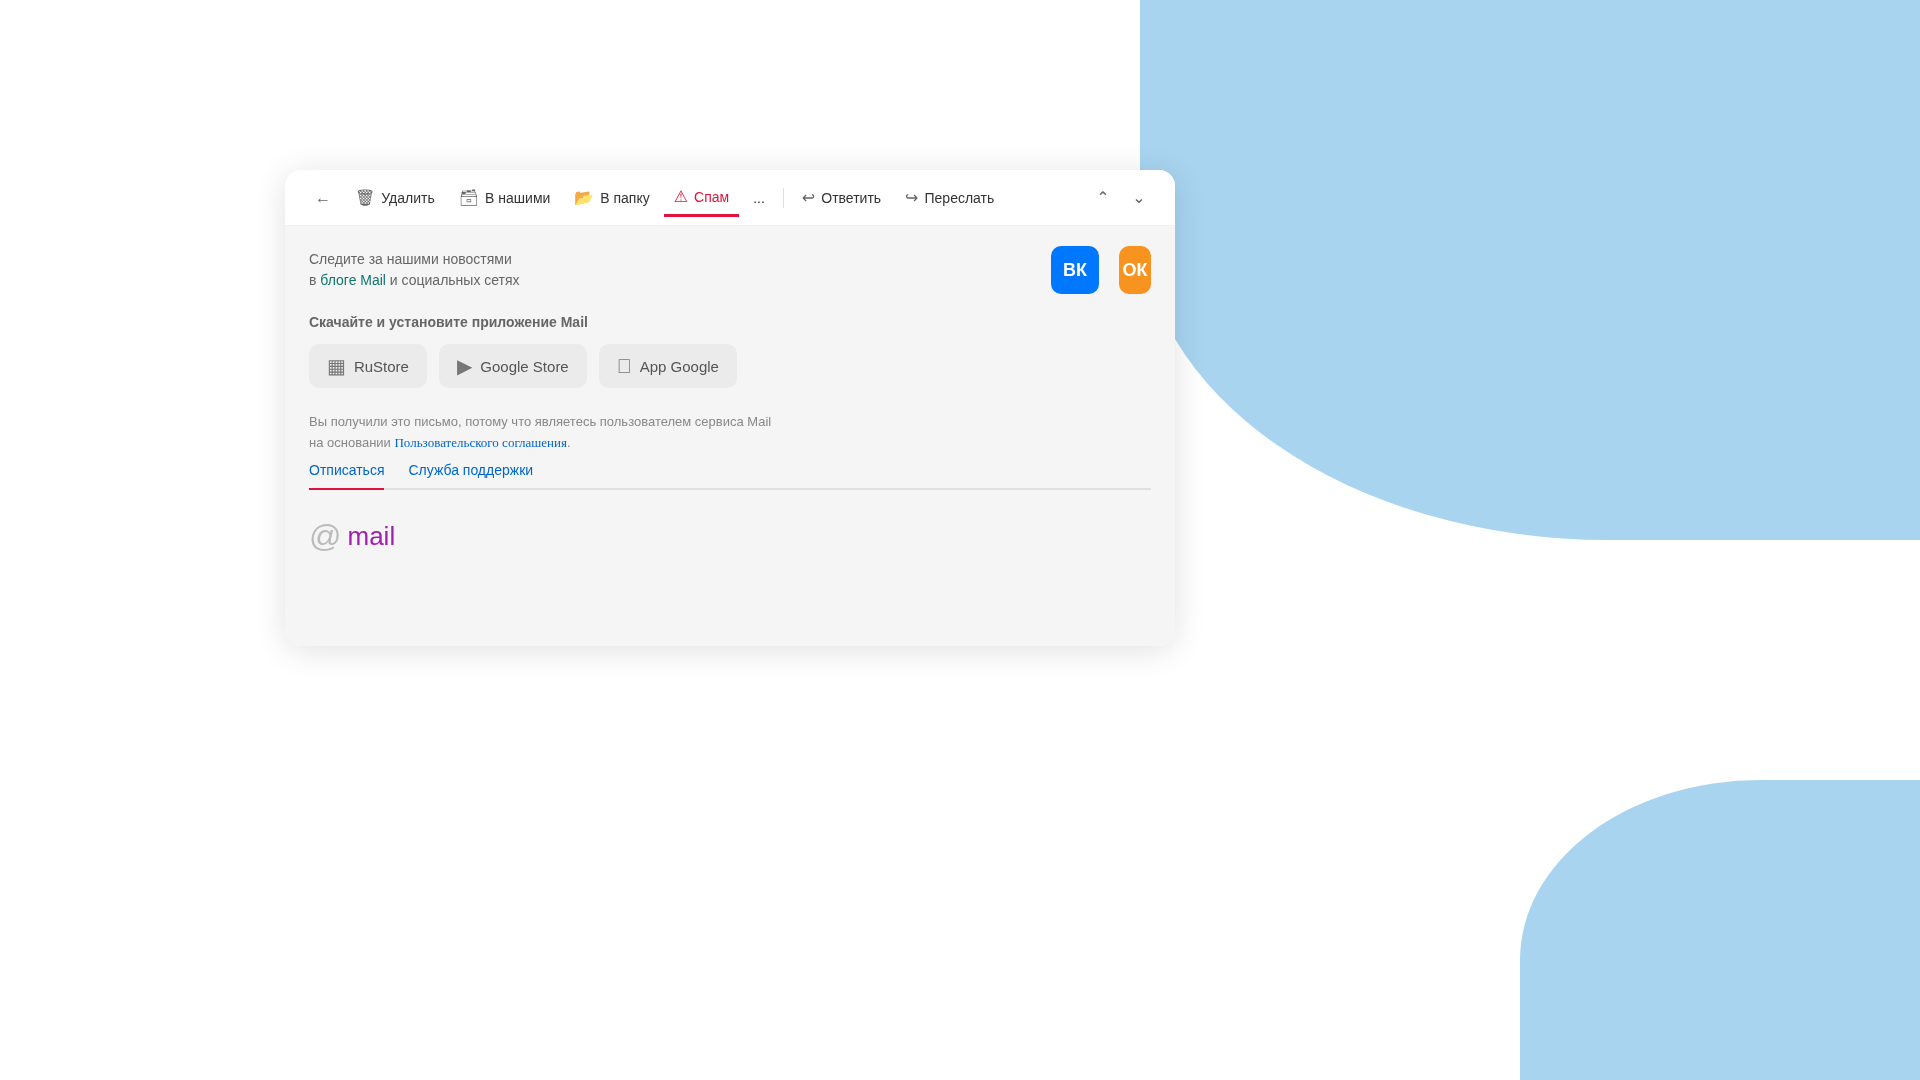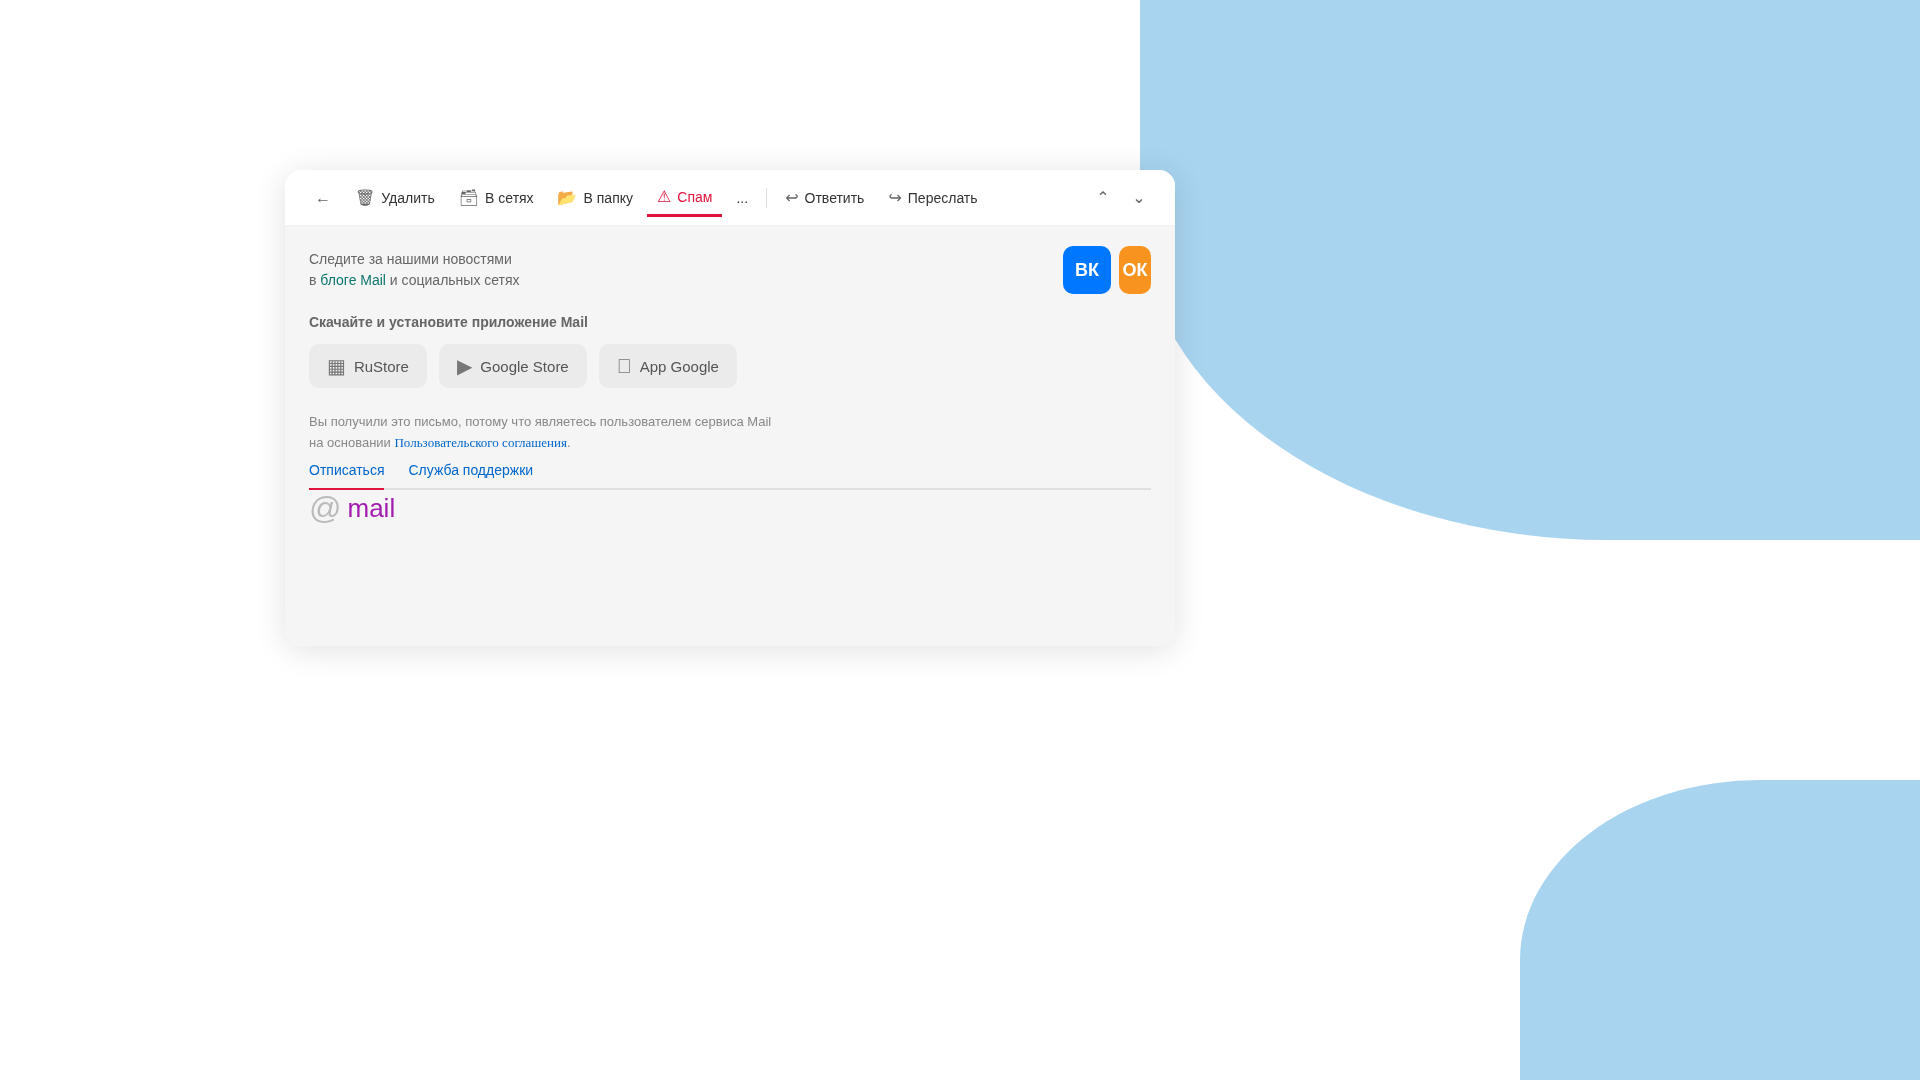--- a/index.html
+++ b/index.html
@@ -128,21 +128,21 @@
       line-height: 1.5;
     }
 
     .follow-text a {
       color: #0f766e;
       text-decoration: none;
     }
 
     .social-icons {
       display: flex;
-      gap: 8px;
+      gap: 20px;
     }
 
     .social-icon-vk {
       width: 48px;
       height: 48px;
       background: #0077ff;
       border-radius: 10px;
       display: flex;
       align-items: center;
       justify-content: center;
@@ -207,20 +207,21 @@
 
     .legal-text a {
       color: #0066cc;
       text-decoration: none;
       font-family: Liberation Serif, serif;
     }
 
     .action-links {
       display: flex;
       gap: 24px;
+      margin-bottom: 28px;
       border-bottom: 2px solid #e0e0e0;
       padding-bottom: 0;
     }
 
     .action-link {
       font-size: 14px;
       color: #0066cc;
       text-decoration: none;
       padding-bottom: 10px;
       cursor: pointer;
@@ -288,21 +289,21 @@
       <span class="toolbar-icon">←</span>
     </button>
 
     <button class="toolbar-btn">
       <span class="toolbar-icon">🗑</span>
       <span>Удалить</span>
     </button>
 
     <button class="toolbar-btn">
       <span class="toolbar-icon">🗃</span>
-      <span>В сетях</span>
+      <span>В нашими</span>
     </button>
 
     <button class="toolbar-btn">
       <span class="toolbar-icon">📂</span>
       <span>В папку</span>
     </button>
 
     <div class="spam-tab-wrapper">
       <button class="toolbar-btn active" style="color:#e0133c;">
         <span class="toolbar-icon" style="color:#e0133c;">⚠</span>

